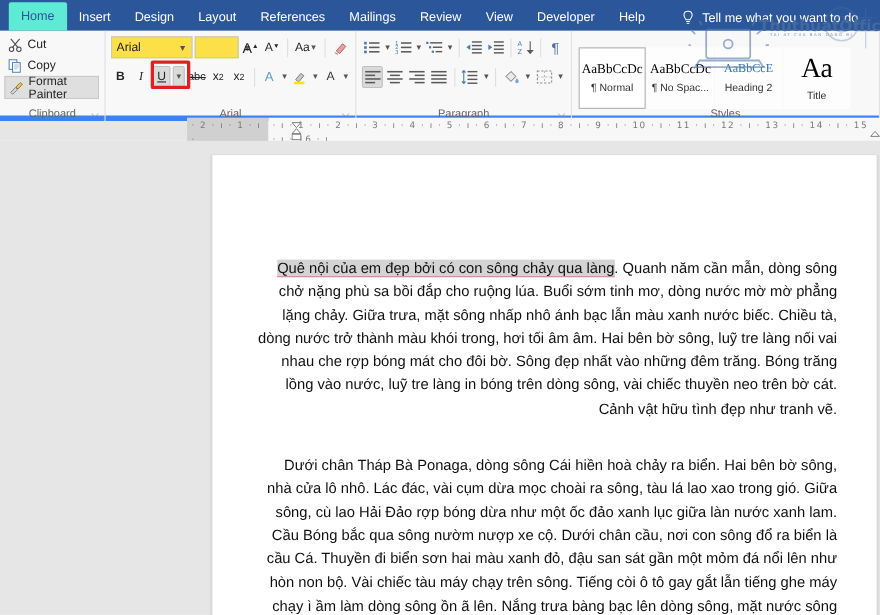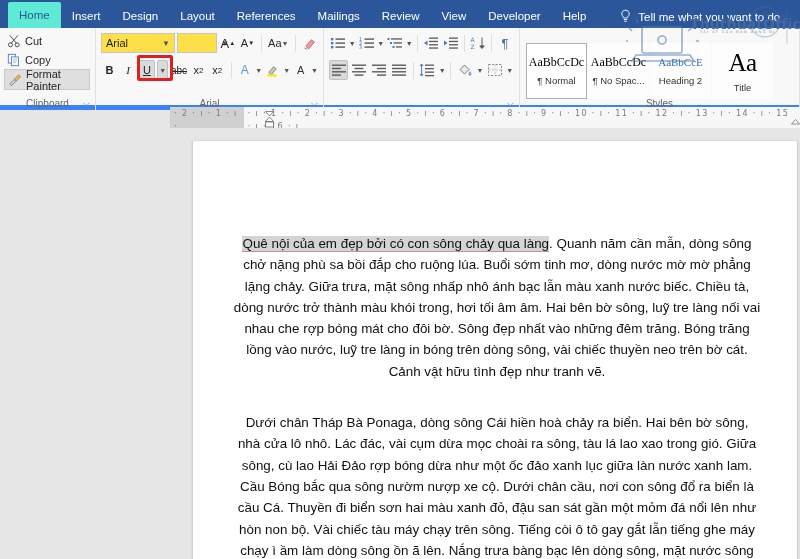--- a/index.html
+++ b/index.html
@@ -244,21 +244,21 @@
   }
   .page-inner {
     padding: 92px 36px 0 40px;
   }
   p.doc {
     margin: 0 0 30px 0;
     font-family: "Liberation Sans", sans-serif;
     font-size: 13.4px;
     line-height: 21.3px;
     color: #111;
-    text-align: center;
+    text-align: right;
   }
   .selected {
     background: #d4d4d4;
     border-bottom: 1.5px solid #c98f93;
   }
 </style>
 </head>
 <body>
 
 <div class="tabbar">
@@ -505,20 +505,21 @@
       </div>
       <div class="splitc">▼</div>
       <div class="iconbtn">
         <svg width="16" height="14" viewBox="0 0 16 14">
           <rect x="1.5" y="1.5" width="13" height="11" fill="none" stroke="#8a8a8a" stroke-width="1" stroke-dasharray="2 1.6"></rect>
           <path d="M8 1.5v11M1.5 7h13" stroke="#b9b9b9" stroke-width=".9" stroke-dasharray="2 1.6"></path>
         </svg>
       </div>
       <div class="splitc">▼</div>
     </div>
+    <div class="group-label">Paragraph</div>
     <div class="dialog-launcher">⌵</div>
   </div>
 
   <div class="group g-styles">
     <div class="stylerow">
       <div class="style-card sel">
         <div class="sc-prev">AaBbCcDc</div>
         <div class="sc-name">¶ Normal</div>
       </div>
       <div class="style-card">

